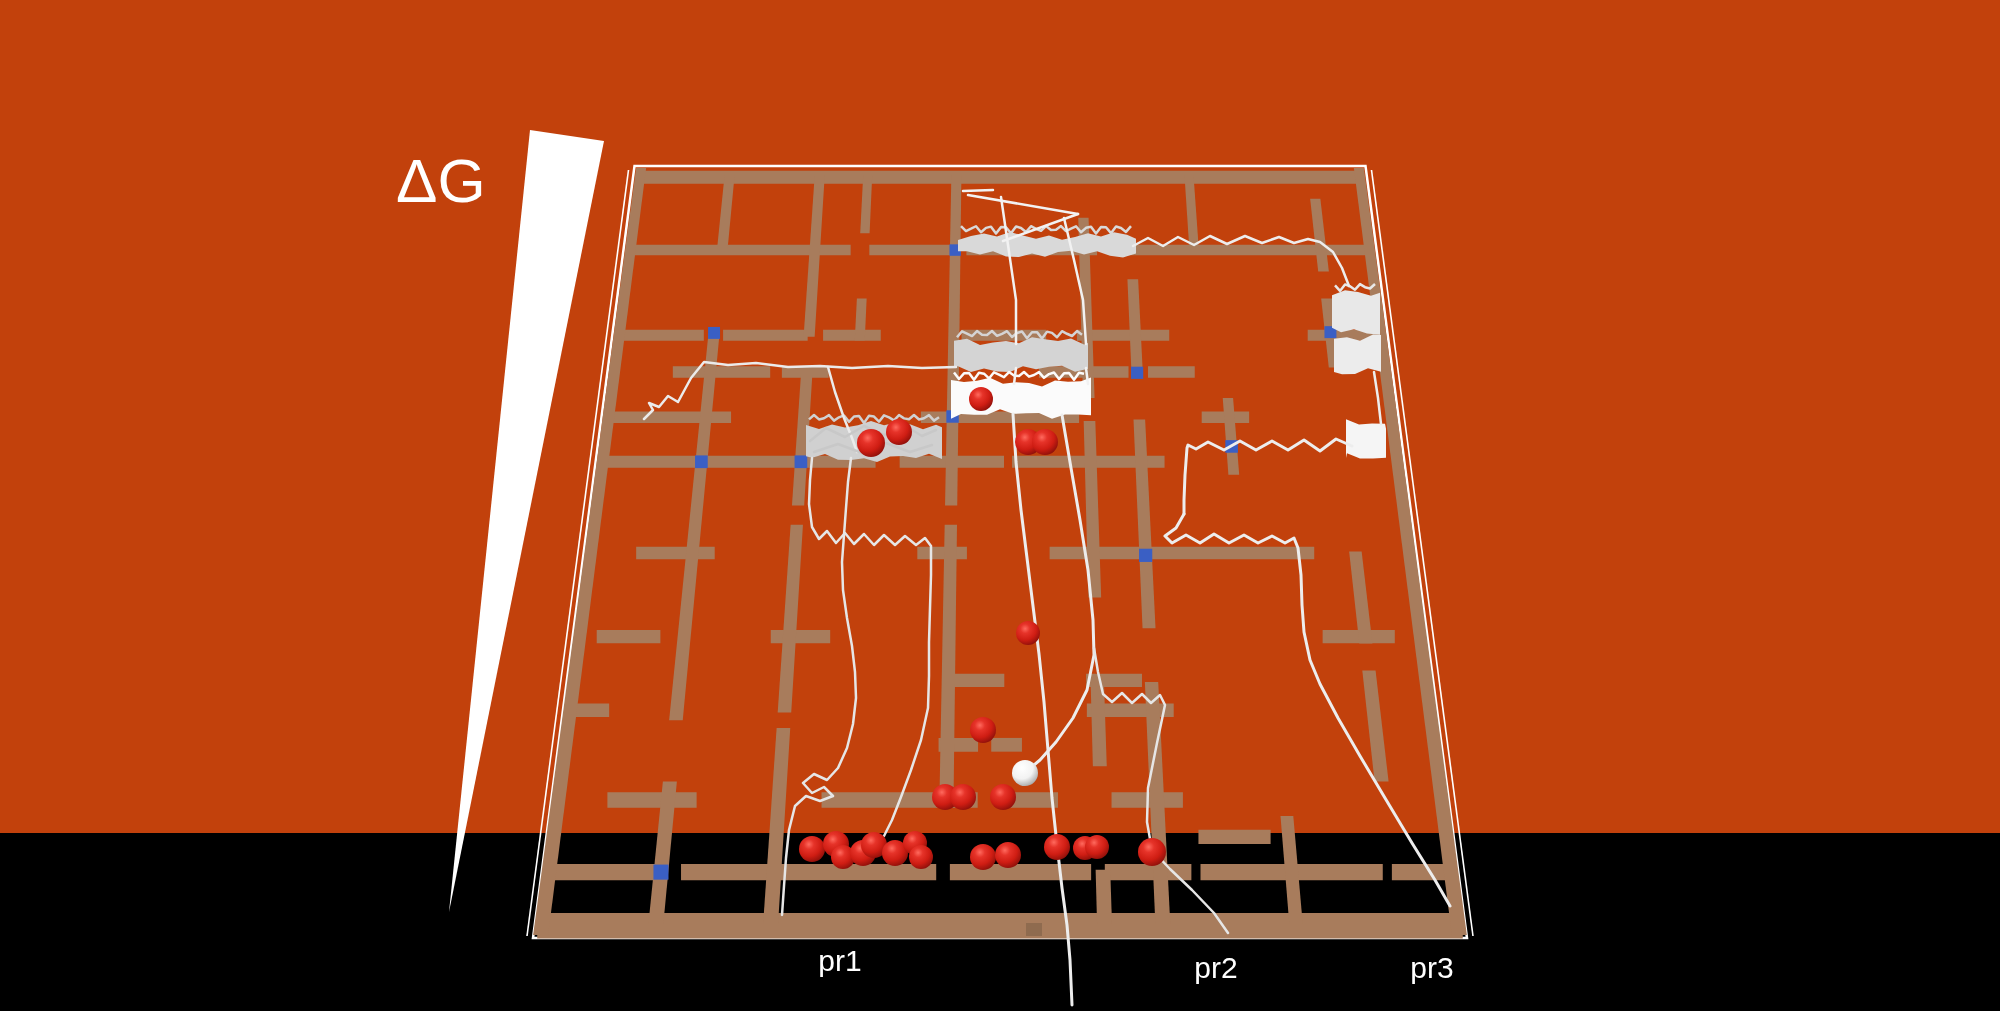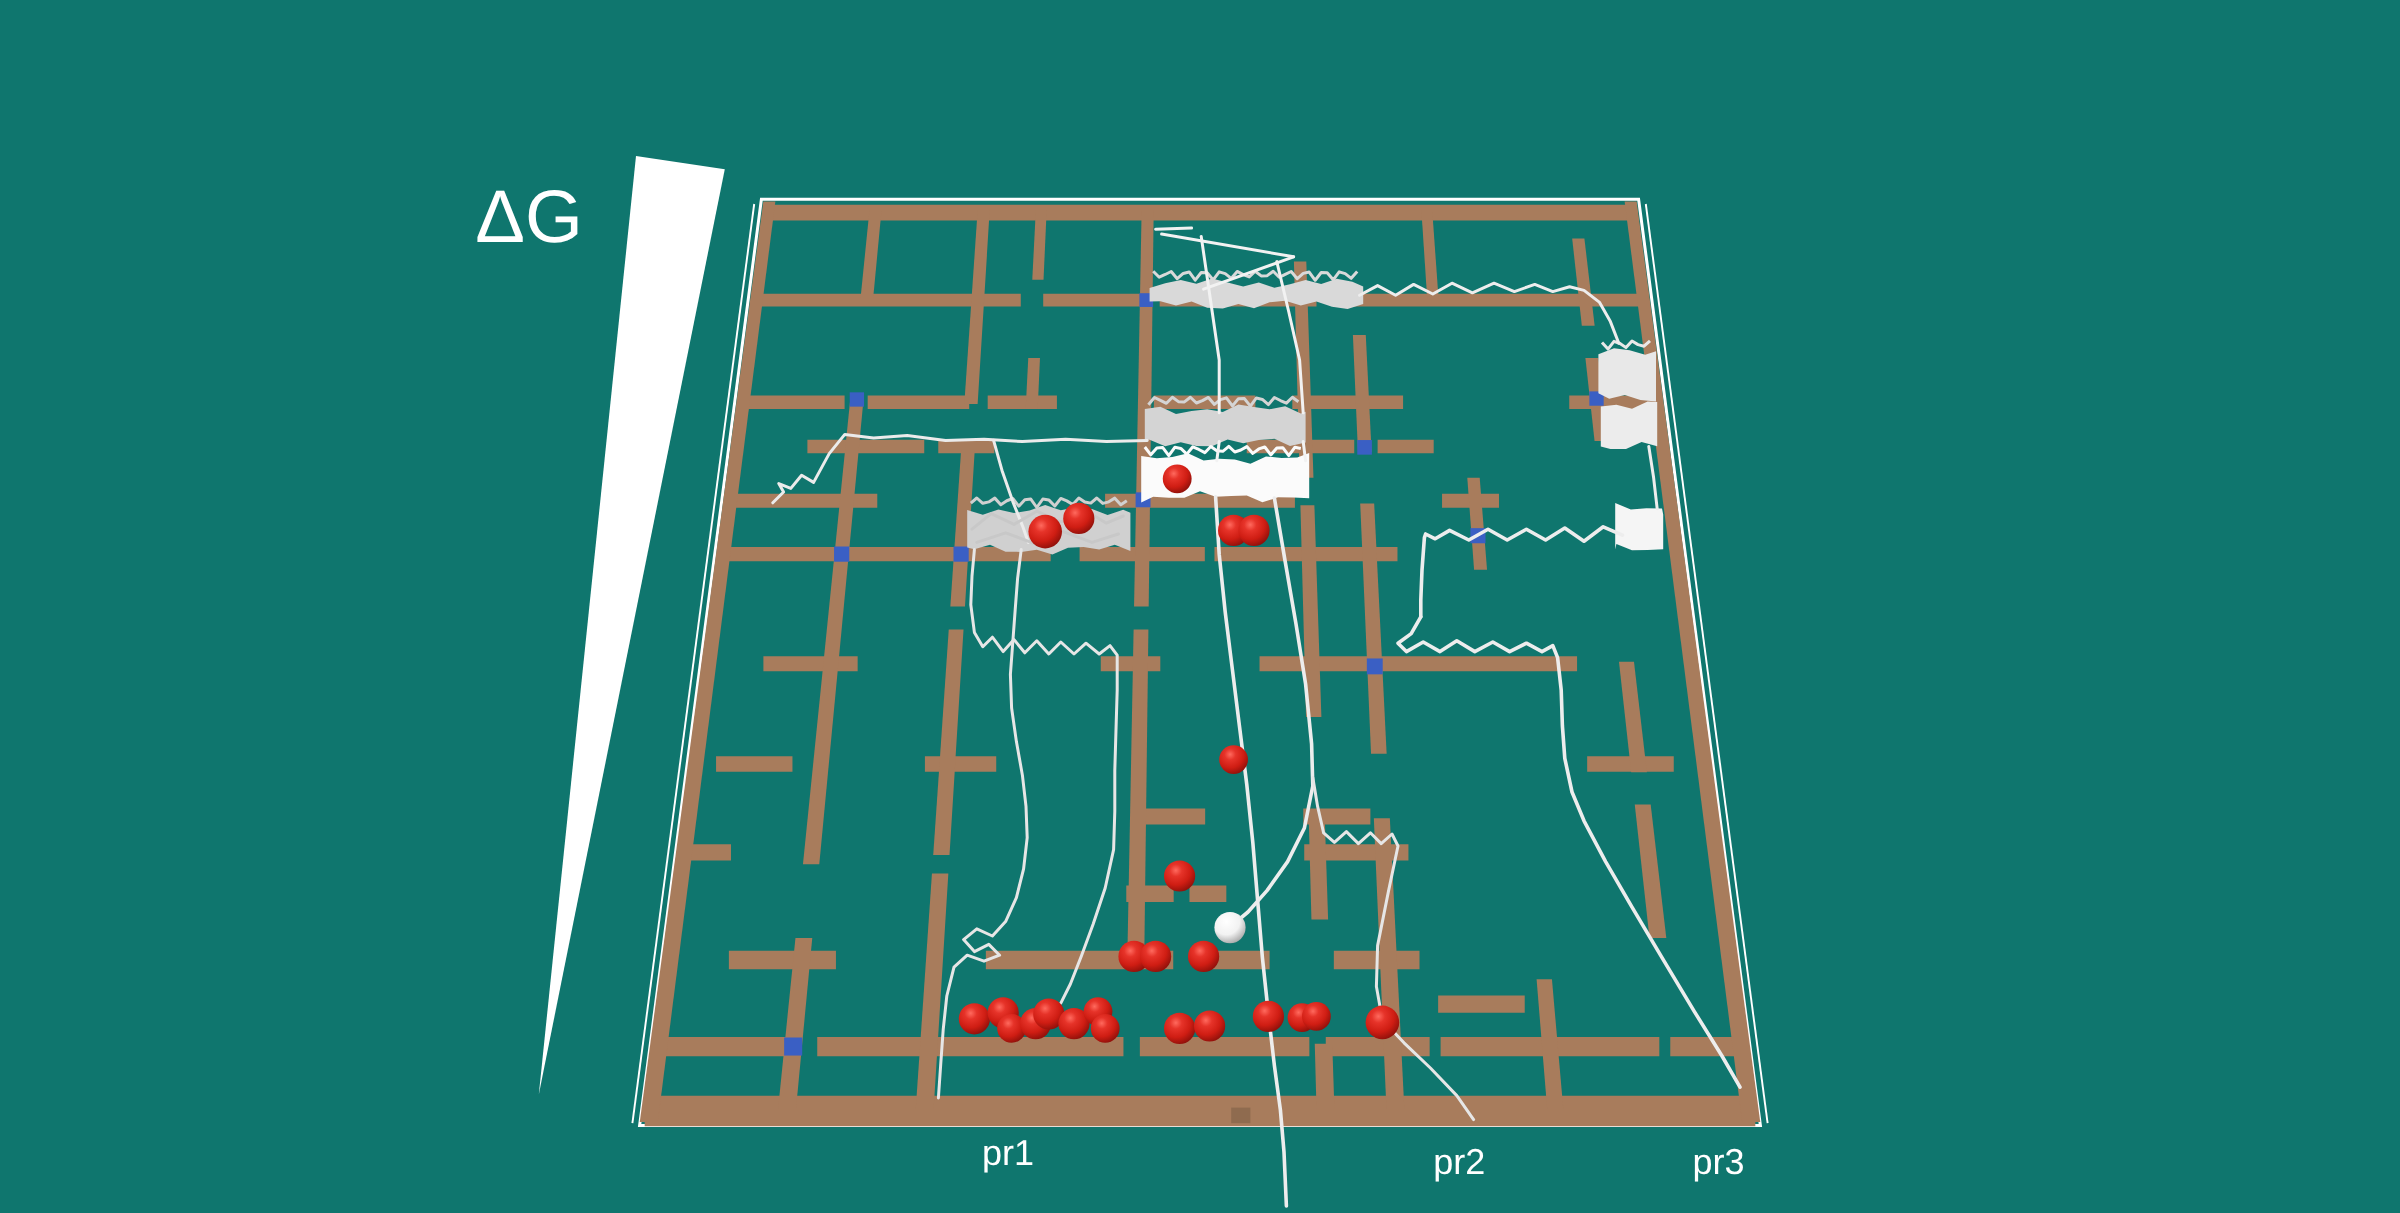--- a/index.html
+++ b/index.html
@@ -1,16 +1,16 @@
 <!DOCTYPE html>
 <html><head>
 <meta charset="utf-8">
 <style>
   html,body{margin:0;padding:0;background:#000;width:2000px;height:1011px;overflow:hidden;}
-  #stage{position:relative;width:2000px;height:1011px;background:#0f766e;font-family:"Liberation Sans",sans-serif;}
+  #stage{position:relative;width:2000px;height:833px;background:#c2410c;font-family:"Liberation Sans",sans-serif;}
   svg{display:block;}
   text{font-family:"Liberation Sans",sans-serif;}
   .energy-label{font-size:62px;fill:#ffffff;}
   .axis-label{font-size:30px;fill:#ffffff;text-anchor:middle;}
 </style>
 </head>
 <body>
 
 <div id="stage">
   <svg id="scene" width="2000" height="1011" viewBox="0 0 2000 1011">

